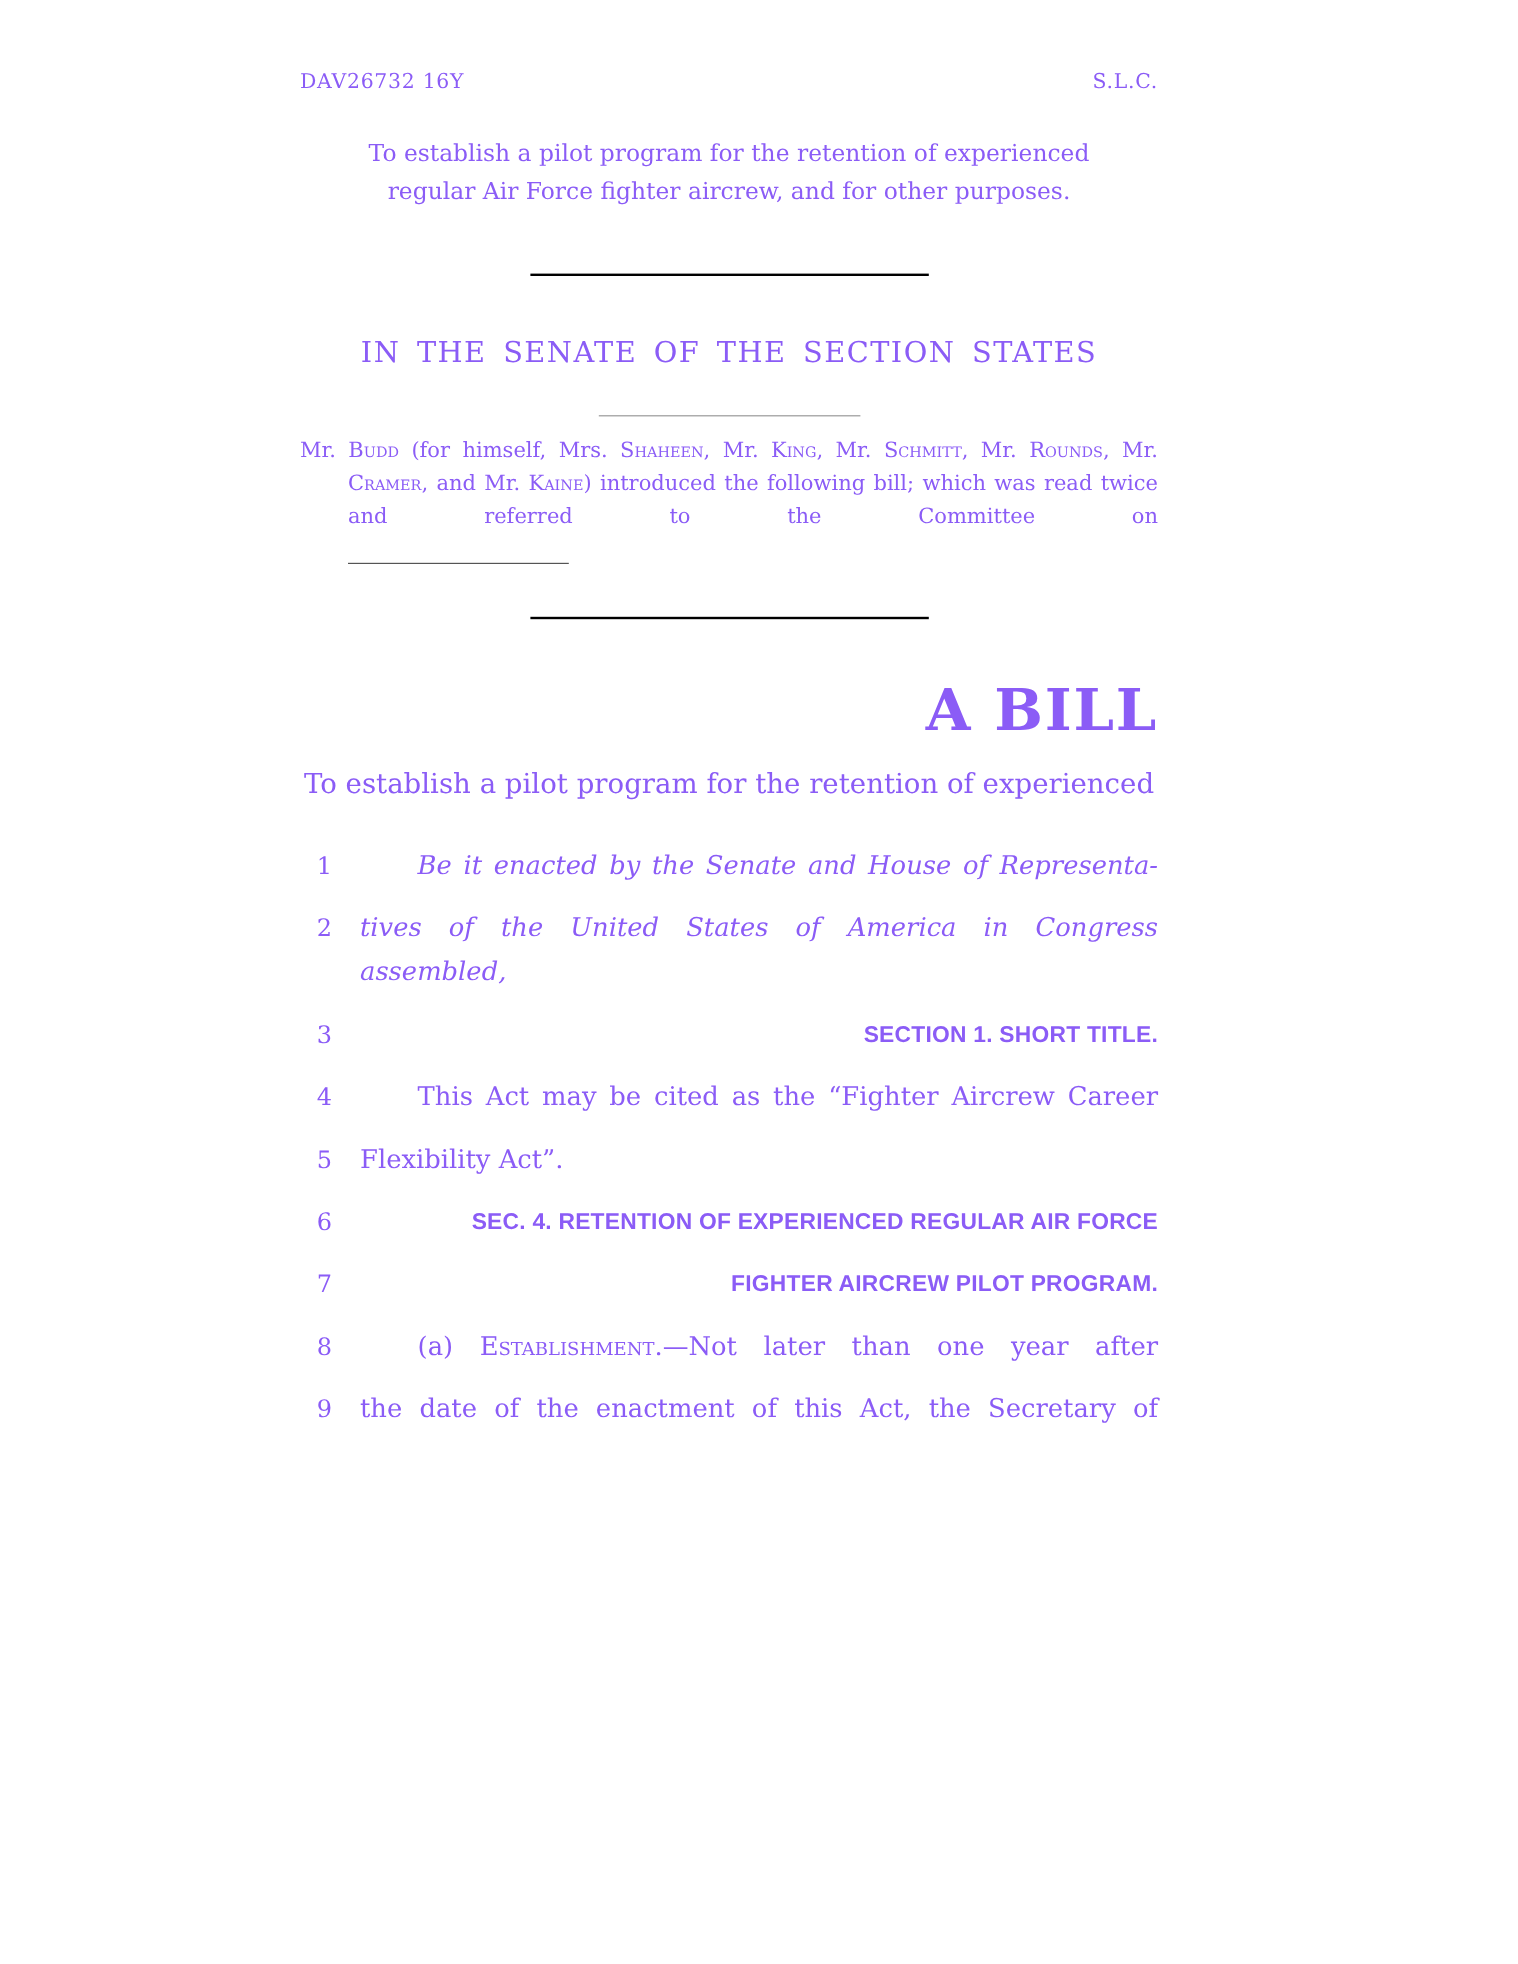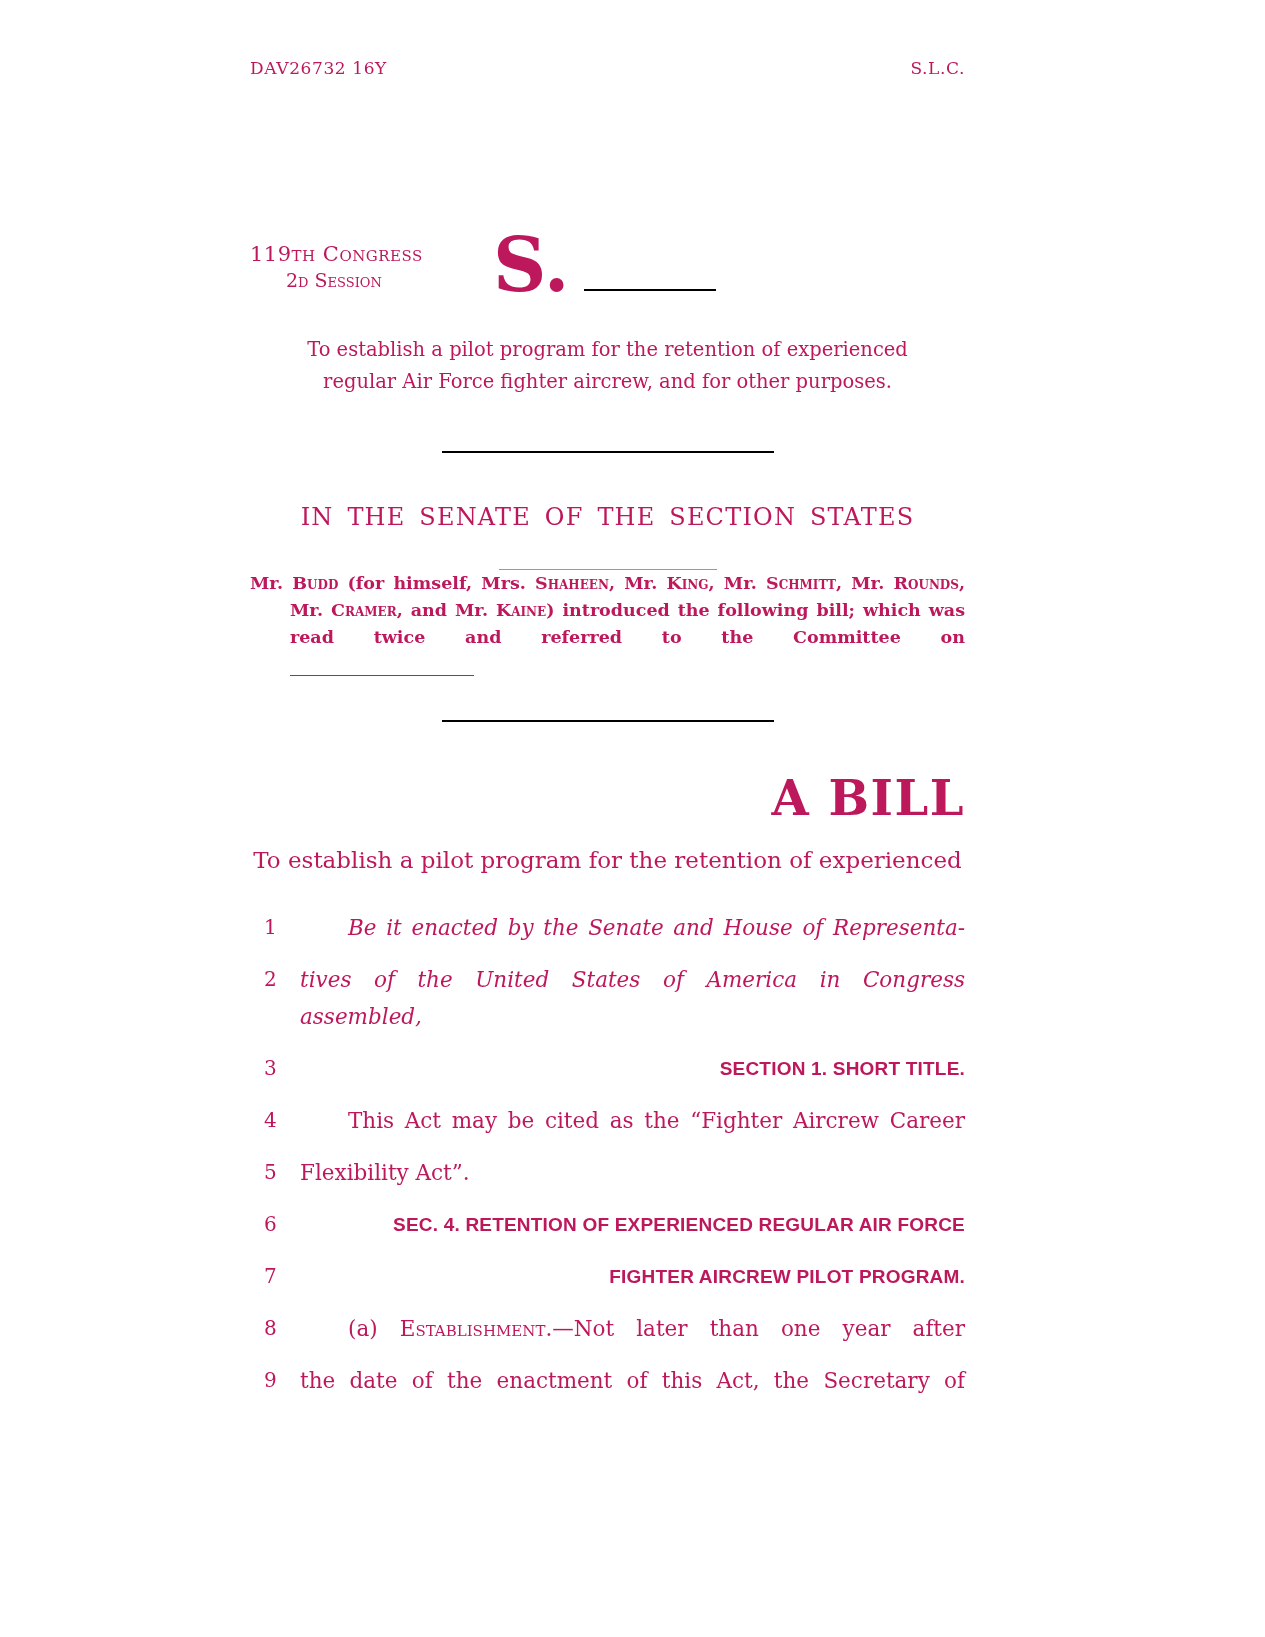--- a/index.html
+++ b/index.html
@@ -4,21 +4,21 @@
 <style>
   * { margin: 0; padding: 0; box-sizing: border-box; }
   html, body { background: #e8e8e8; }
   .page {
     width: 1265px;
     height: 1637px;
     margin: 0 auto;
     background: #ffffff;
     position: relative;
     font-family: "DejaVu Serif", serif;
-    color: #be185d;
+    color: #8b5cf6;
     padding: 58px 300px 0 250px;
     overflow: hidden;
   }
   .doc-header {
     display: flex;
     justify-content: space-between;
     font-size: 17px;
     letter-spacing: 0.6px;
   }
   .sc { font-variant: small-caps; }
@@ -55,27 +55,27 @@
     letter-spacing: 1.2px;
     word-spacing: 5px;
   }
   .rule-small {
     width: 218px;
     border-top: 1.2px solid #999;
     margin: 38px auto 0;
   }
 
   .sponsor {
+    margin-top: 16px;
     font-size: 17.5px;
     line-height: 1.55;
     text-align: justify;
     text-align-last: justify;
     padding-left: 40px;
     text-indent: -40px;
-    font-weight: bold;
   }
   .committee-blank {
     margin-left: 40px;
     margin-top: 24px;
     width: 184px;
     border-bottom: 1.5px solid #555;
   }
 
   .bill-heading {
     margin-top: 48px;
@@ -121,30 +121,20 @@
 </head>
 <body>
 
 <div class="page">
 
   <div class="doc-header">
     <span>DAV26732 16Y</span>
     <span>S.L.C.</span>
   </div>
 
-  <div class="masthead">
-    <div class="mh-left">
-      <div class="mh-congress sc">119th Congress</div>
-      <div class="mh-session sc">2d Session</div>
-    </div>
-    <div class="mh-bill">
-      <span class="big-s">S.</span>
-        <span class="s-blank"></span>
-    </div>
-  </div>
 
   <p class="preamble-top">To establish a pilot program for the retention of experienced regular Air Force fighter aircrew, and for other purposes.</p>
 
   <div class="rule rule-1"></div>
 
   <div class="senate-heading">IN THE SENATE OF THE SECTION STATES</div>
 
   <div class="rule-small"></div>
 
   <p class="sponsor"><span>Mr. </span><span class="sc">Budd</span><span> (for himself, Mrs. </span><span class="sc">Shaheen</span><span>, Mr. </span><span class="sc">King</span><span>, Mr. </span><span class="sc">Schmitt</span><span>, Mr. </span><span class="sc">Rounds</span><span>, Mr. </span><span class="sc">Cramer</span><span>, and Mr. </span><span class="sc">Kaine</span><span>) introduced the following bill; which was read twice and referred to the Committee on</span></p>

